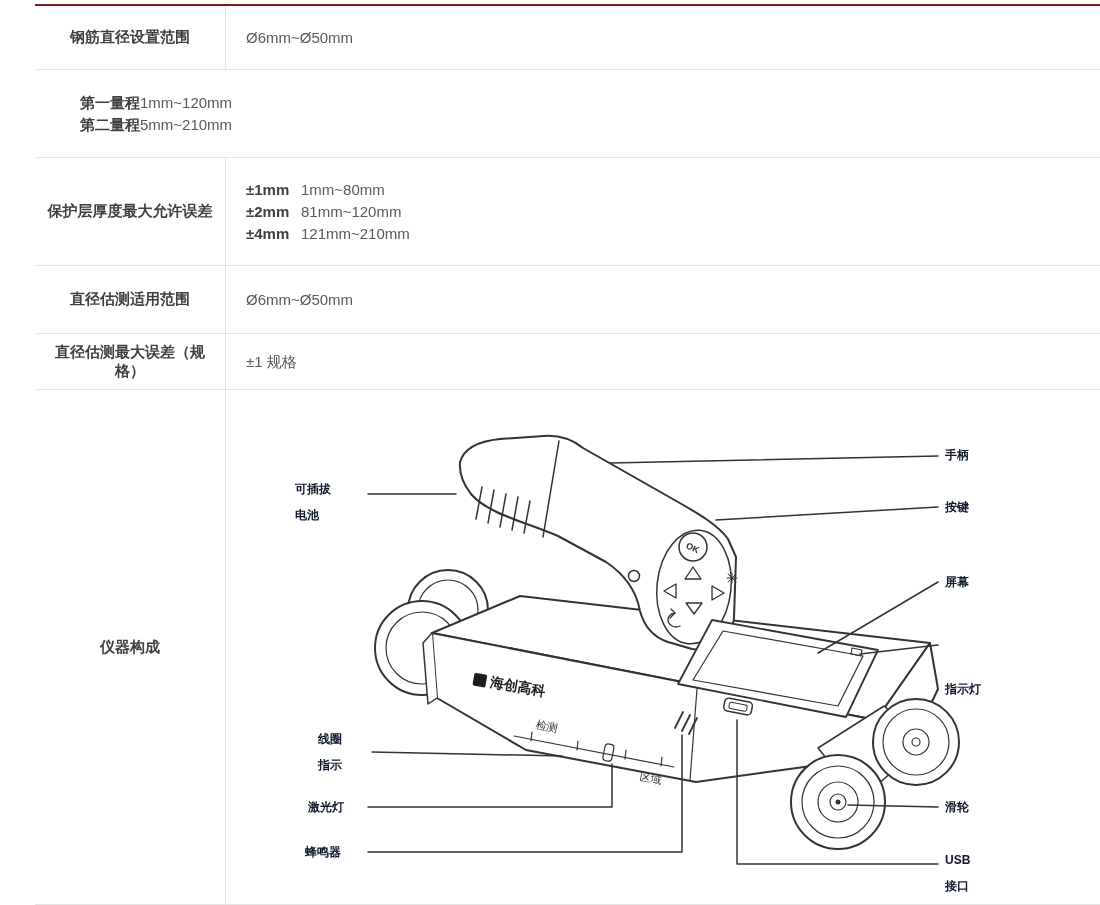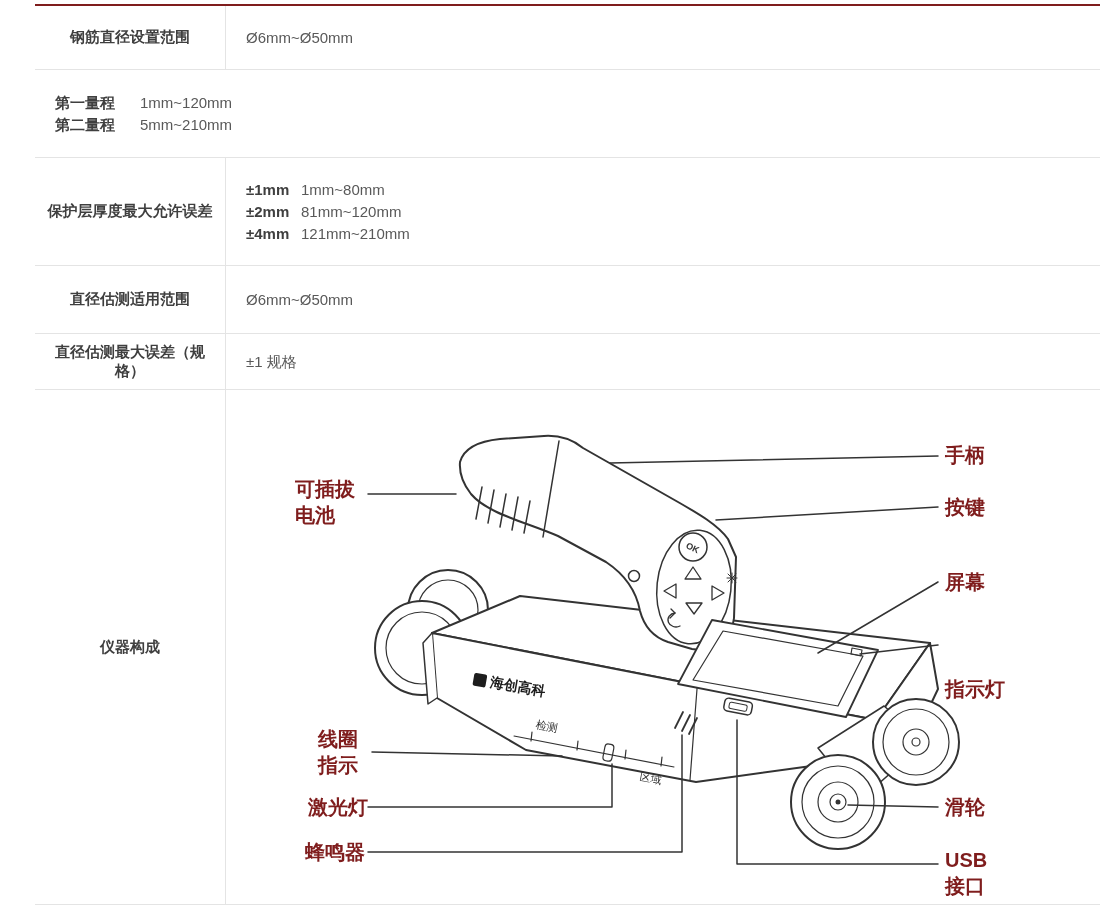--- a/index.html
+++ b/index.html
@@ -17,26 +17,26 @@
     font-size:15px; font-weight:bold; color:#3f3f3f;
     text-align:center; padding:0 6px; box-sizing:border-box;
   }
   .value-cell {
     flex:1; display:flex; flex-direction:column; justify-content:center;
     padding-left:20px; font-size:15px; color:#595959; line-height:22px;
   }
   .r1 { height:63px; } .r2 { height:87px; } .r3 { height:107px; }
   .r4 { height:67px;justify-content:center; } .r5 { height:55px; } .r6 { height:514px; }
   .k { font-weight:bold; color:#3f3f3f; display:inline-block; }
-  .k85 { width:85px; } .k55 { width:55px; }
+  .k85 { width:85px;text-align:right; } .k55 { width:55px; }
   .diagram-cell { position:relative; padding:0; }
   .diagram-cell svg { position:absolute; left:0; top:0; }
   .callout {
-    position:absolute; font-size:20px; font-weight:bold;
-    color:#7f1d1d; line-height:26px; white-space:pre;
+    position:absolute; font-size:12px; font-weight:bold;
+    color:#0f172a; line-height:26px; white-space:pre;
   }
   .co-handle    { left:719px; top:52px; }
   .co-buttons   { left:719px; top:104px; }
   .co-screen    { left:719px; top:179px; }
   .co-indicator { left:719px; top:242px;margin-top:44px; }
   .co-wheel     { left:719px; top:404px; }
   .co-usb       { left:719px; top:448px;margin-top:9px; }
   .co-battery   { left:69px;  top:86px; }
   .co-coil      { left:92px;  top:336px; }
   .co-laser     { left:82px;  top:404px; }

